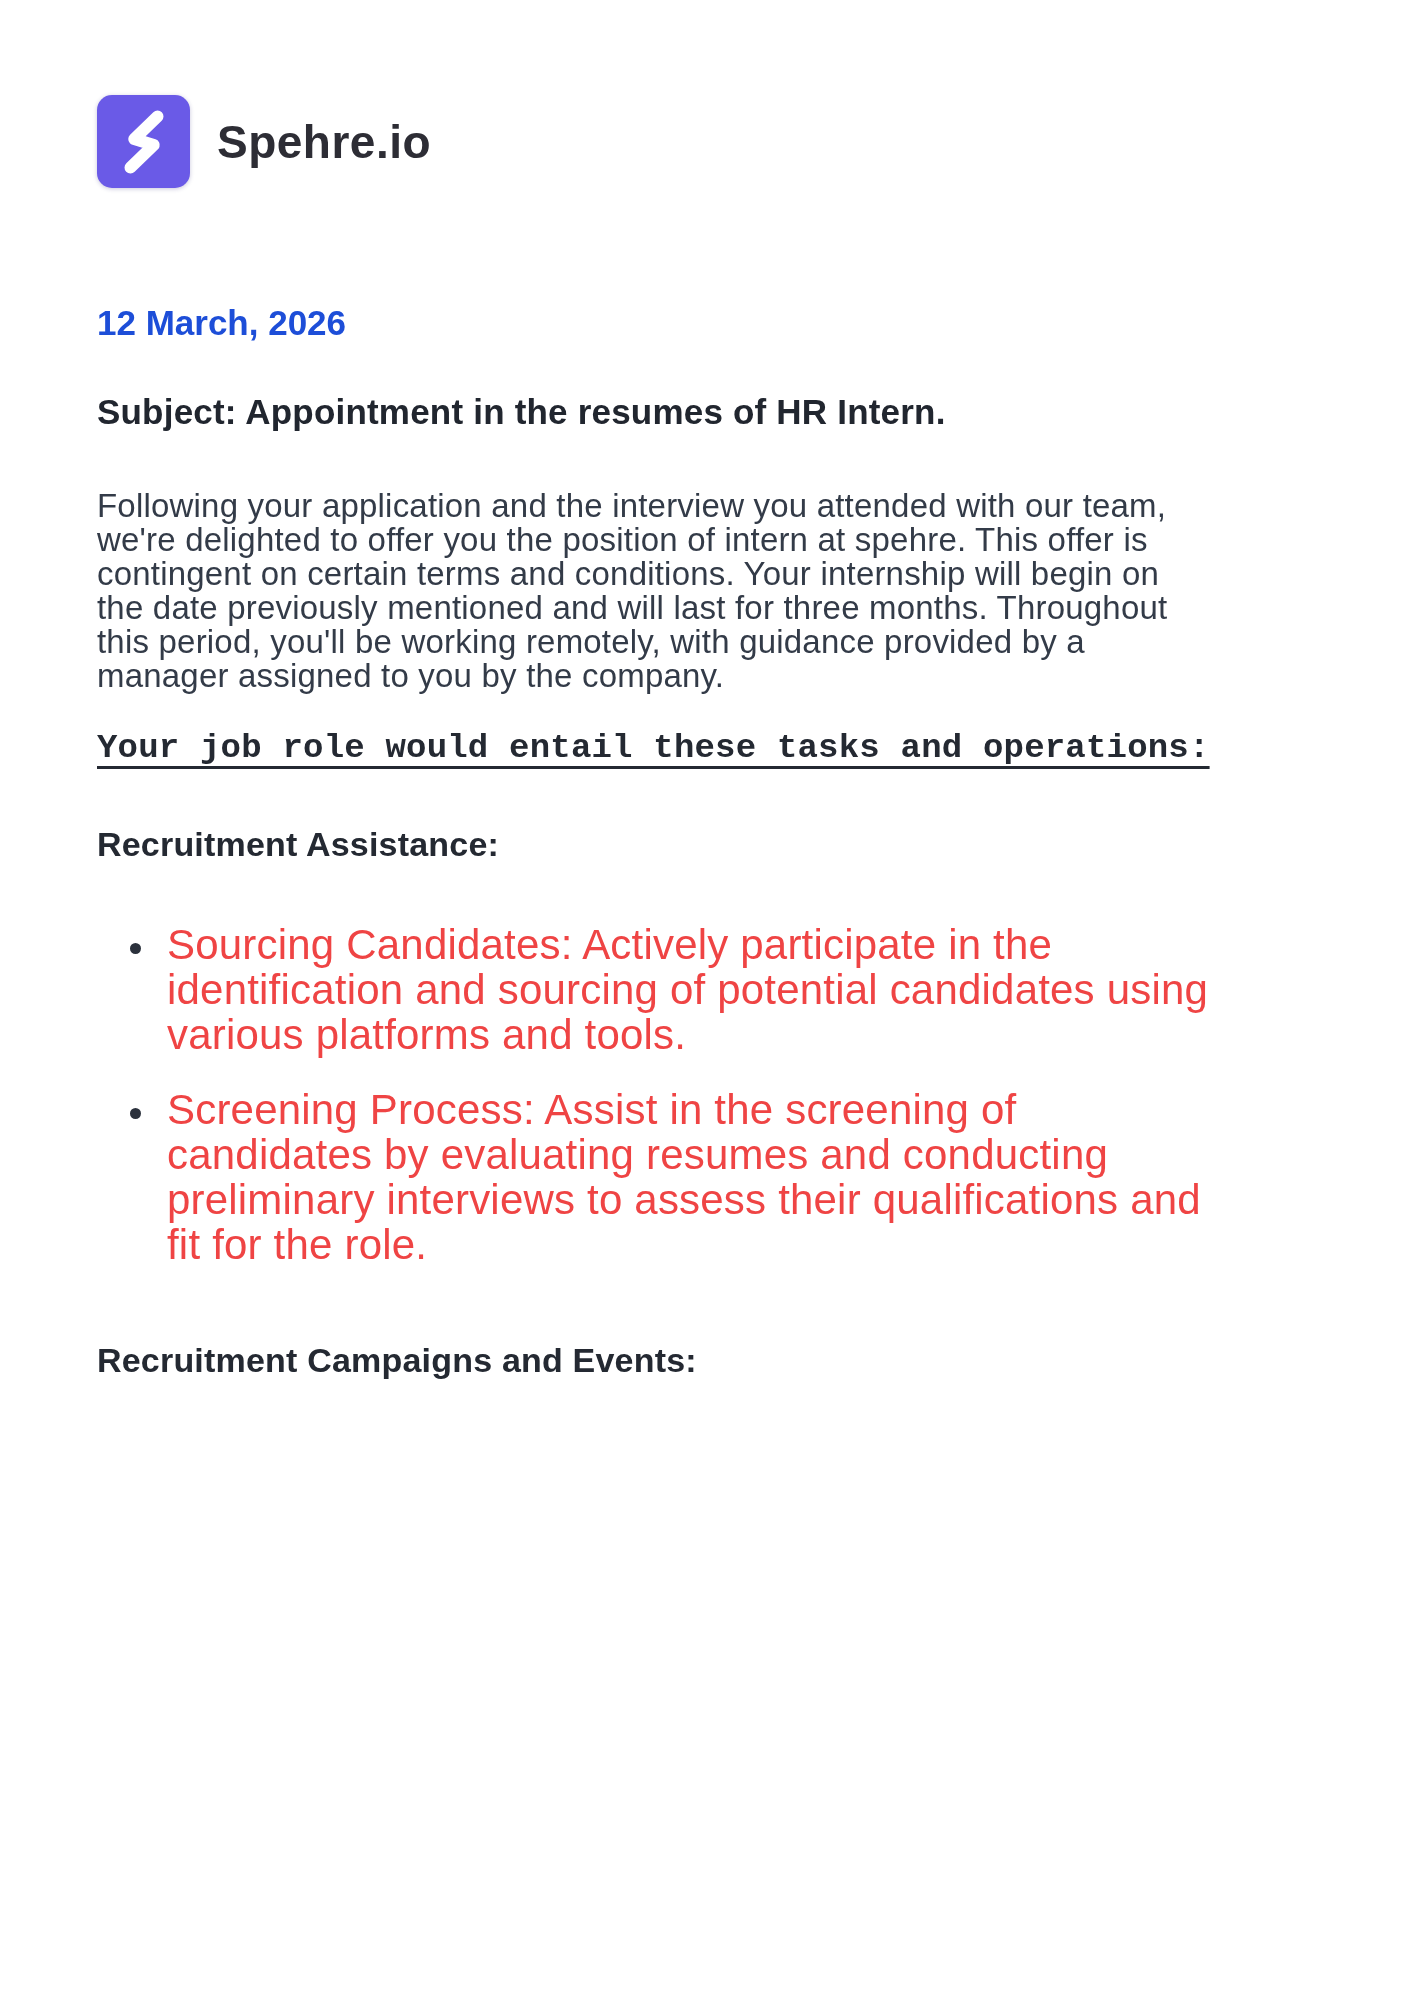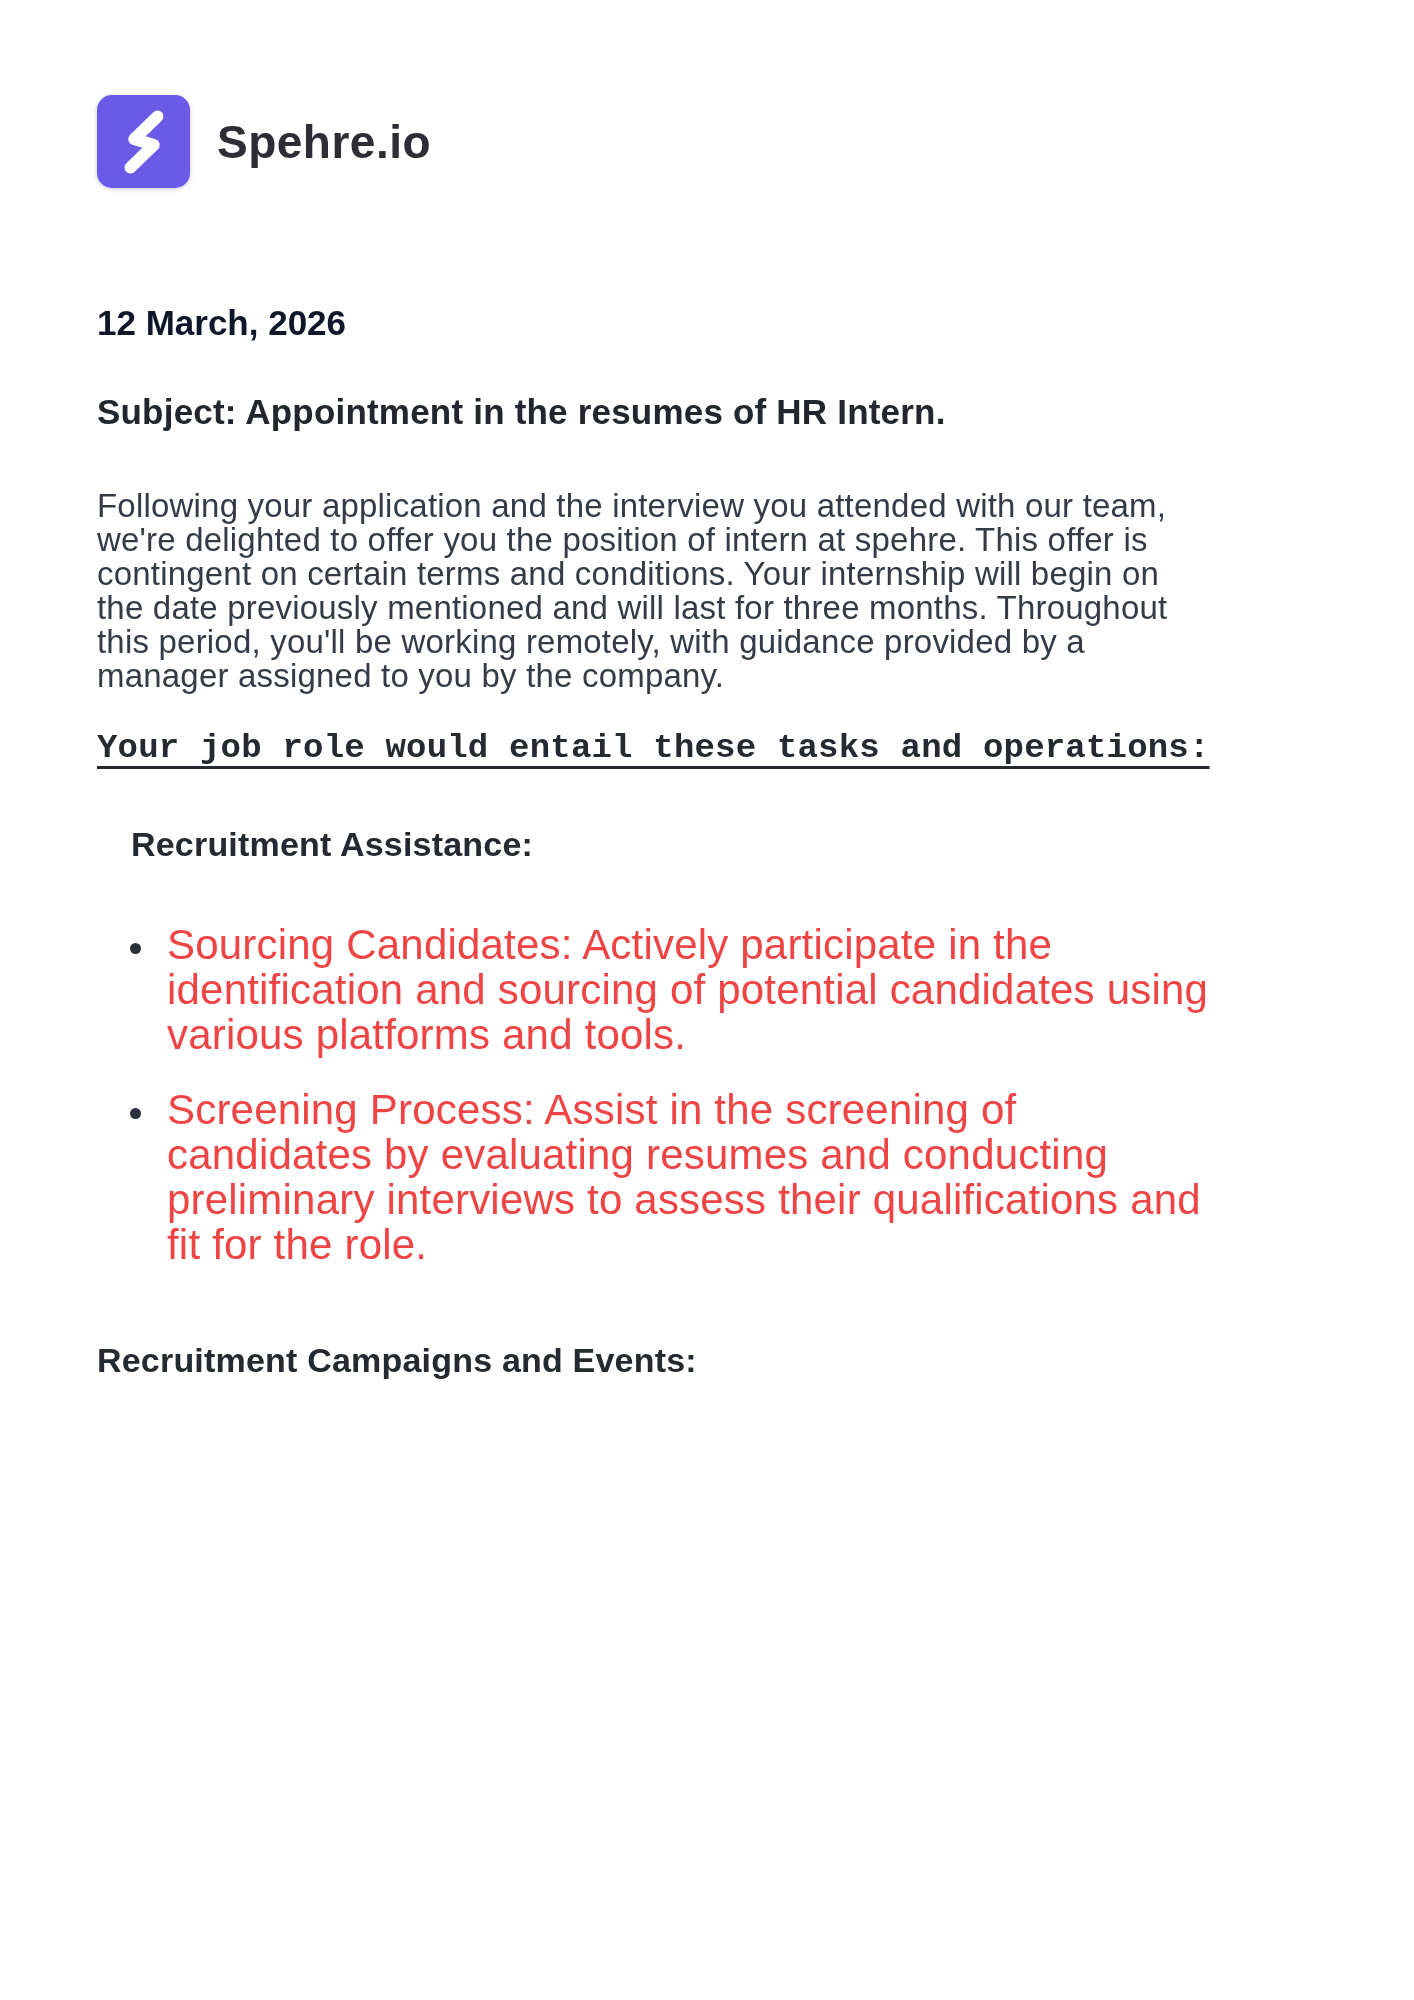--- a/index.html
+++ b/index.html
@@ -41,21 +41,21 @@
     font-weight: 700;
     color: #2D2D35;
     letter-spacing: 0.5px;
   }
 
   
   .date-block {
     margin-top: 112px;
     font-size: 35px;
     font-weight: 700;
-    color: #0f172a;
+    color: #1d4ed8;
     line-height: 45px;
   }
   .subject-line {
     margin-top: 47px;
     font-size: 35px;
     font-weight: 700;
     color: #21262F;
     letter-spacing: 0.2px;
   }
   .intro-paragraph {
@@ -77,21 +77,21 @@
     text-underline-offset: 9px;
     letter-spacing: 0.2px;
     font-family: Liberation Mono, monospace;
   }
   .sub-heading {
     font-size: 34px;
     font-weight: 700;
     color: #242932;
     letter-spacing: 0.2px;
   }
-  .sub-heading.assistance { margin-top: 58px; margin-left: 34px; }
+  .sub-heading.assistance { margin-top: 58px; }
   .sub-heading.campaigns  { margin-top: 74px; }
 
   ul.duties {
     margin-top: 58px;
     list-style: none;
     max-width: 1260px;
   }
   ul.duties li {
     position: relative;
     padding-left: 70px;

